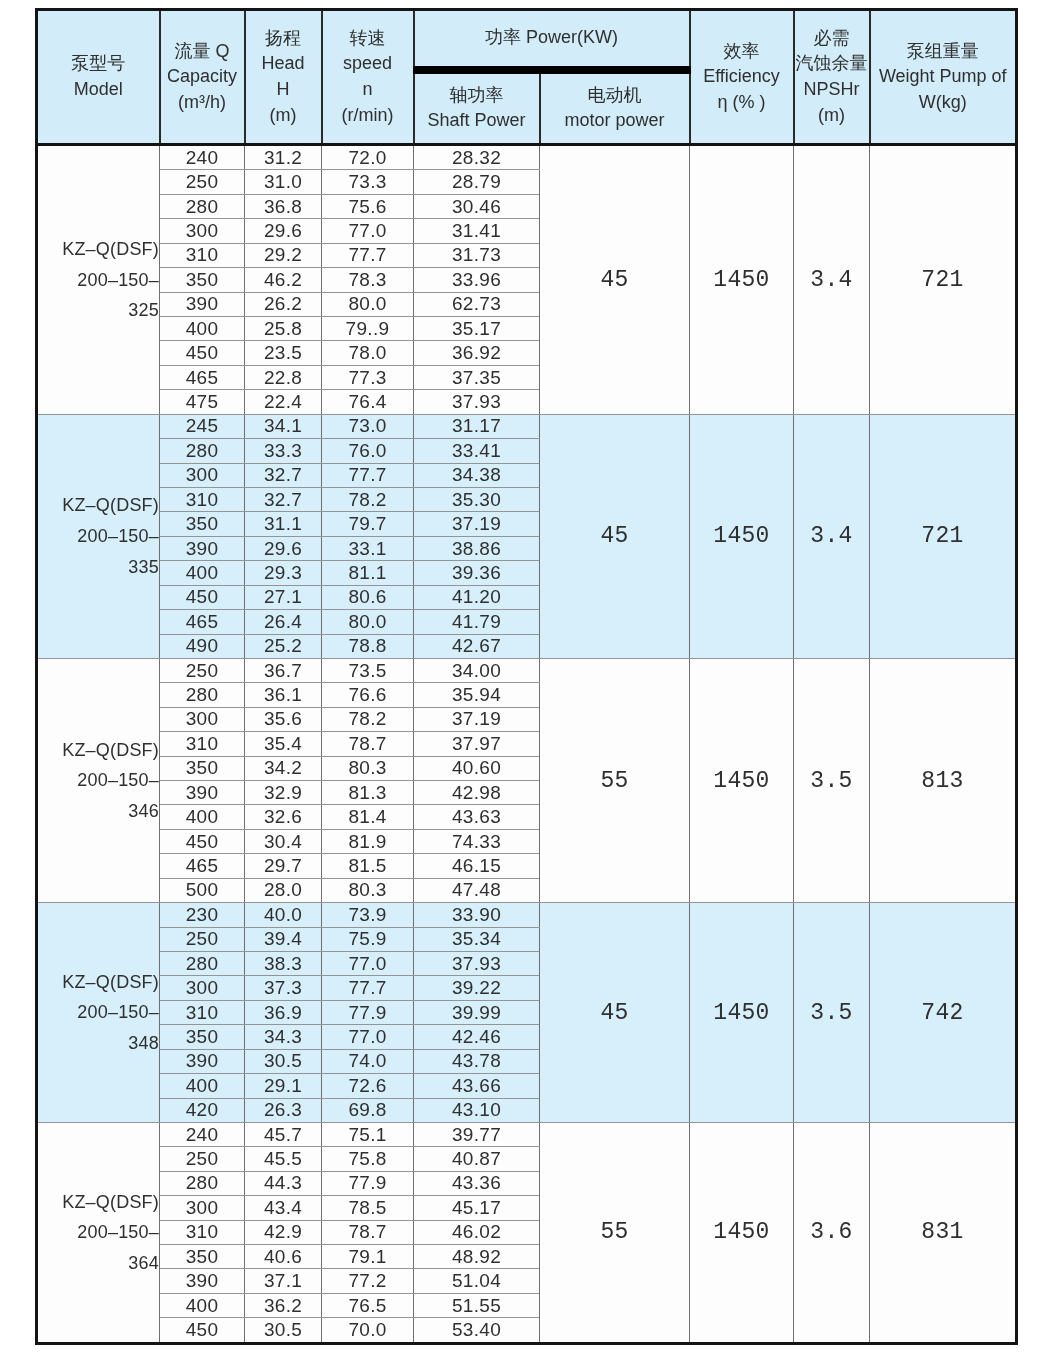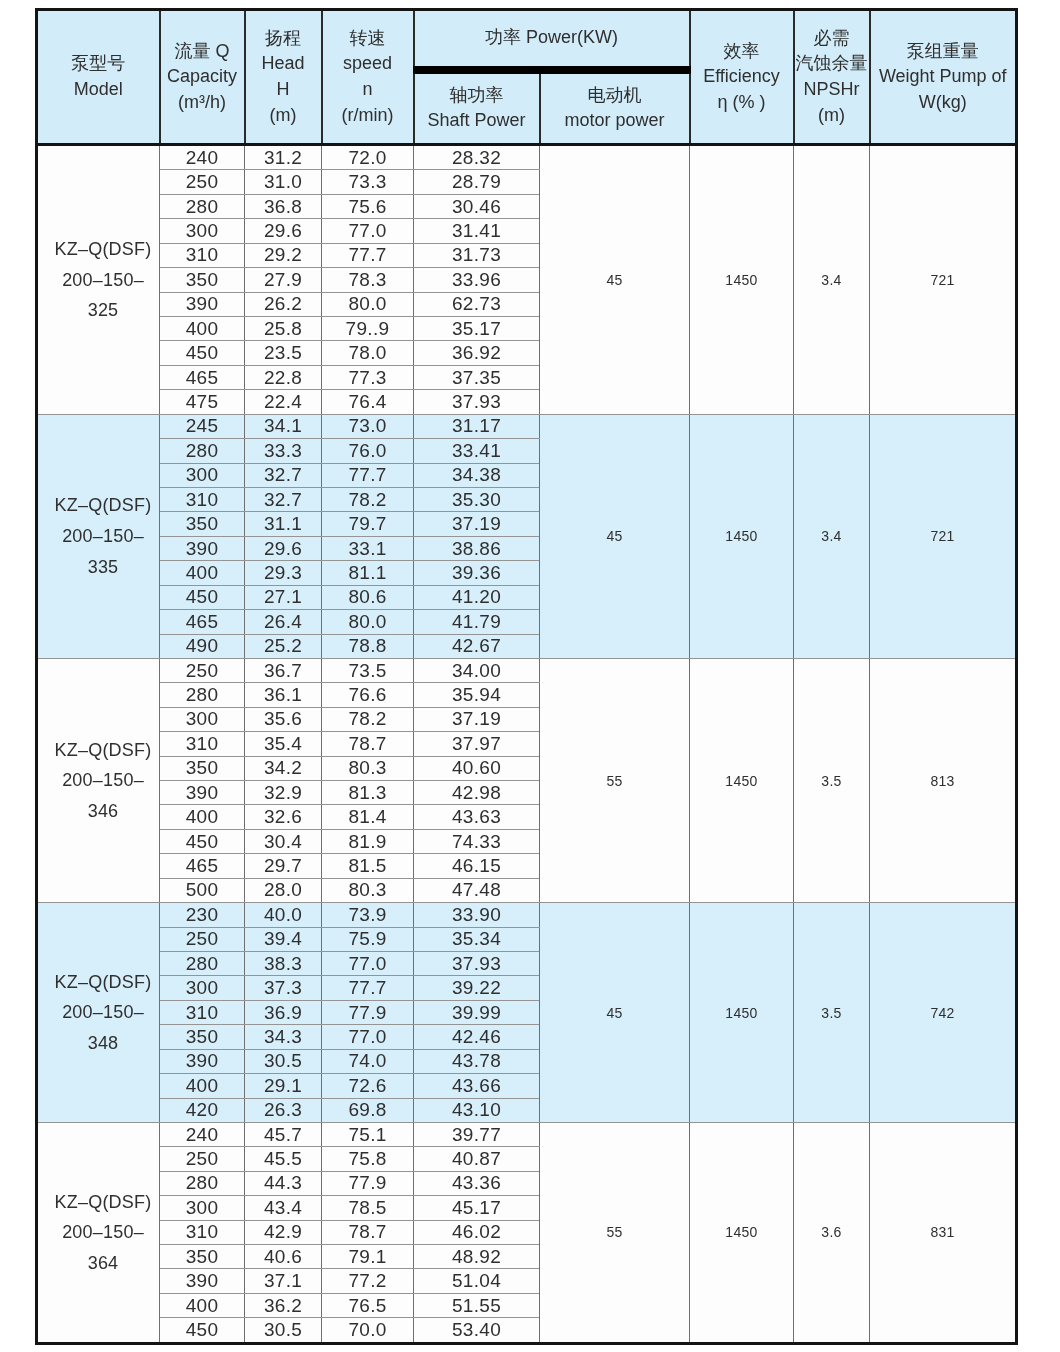--- a/index.html
+++ b/index.html
@@ -30,24 +30,24 @@
   tbody td {
     background:#fdfdfd;
     border-left:1px solid #6f6f6f; border-right:1px solid #6f6f6f;
     border-top:1px solid #949494; border-bottom:1px solid #949494;
     text-align:center; vertical-align:middle;
     font-size:19px; letter-spacing:0.3px;
     white-space:pre-line;
   }
   tbody tr.band td { background:var(--band-bg,#d7effb); }
   tbody td.model-cell {
-    text-align:center; padding-left:9px;
+    text-align:right; padding-left:9px;
     font-size:18px; line-height:1.7; letter-spacing:0.2px;
   }
-  tbody td.merged-cell { font-size:14px; }
+  tbody td.merged-cell { font-size:23px;font-family:Liberation Mono, monospace; }
 </style>
 </head>
 <body>
 
 <div class="page">
   <table class="pump">
     <colgroup>
       <col style="width:123px">
         <col style="width:85px">
         <col style="width:77px">
@@ -124,21 +124,21 @@
           <td>31.41</td>
         </tr>
         <tr>
           <td>310</td>
           <td>29.2</td>
           <td>77.7</td>
           <td>31.73</td>
         </tr>
         <tr>
           <td>350</td>
-          <td>27.9</td>
+          <td>46.2</td>
           <td>78.3</td>
           <td>33.96</td>
         </tr>
         <tr>
           <td>390</td>
           <td>26.2</td>
           <td>80.0</td>
           <td>62.73</td>
         </tr>
         <tr>

